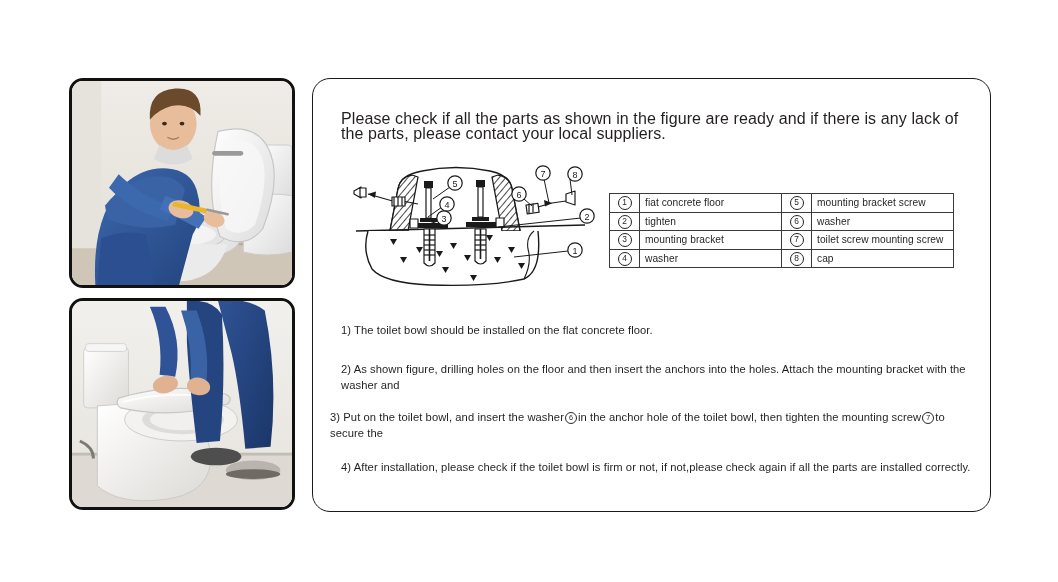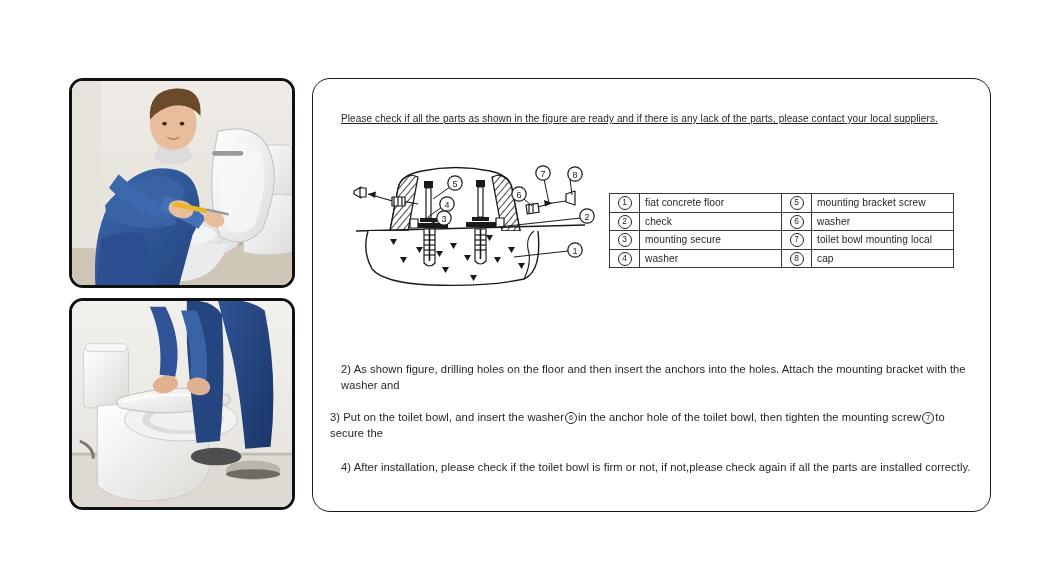--- a/index.html
+++ b/index.html
@@ -25,21 +25,21 @@
 
   
   #instruction-panel{
     position:absolute;left:312px;top:78px;width:679px;height:434px;
     border:1.6px solid #1a1a1a;border-radius:18px;
     box-sizing:border-box;background:#ffffff;
   }
 
   .intro{
     position:absolute;left:28px;top:32px;width:630px;
-    font-size:10px;line-height:15px;letter-spacing:.1px;text-decoration:underline;
+    font-size:16px;line-height:15px;letter-spacing:.1px;
   }
 
   
   #diagram{position:absolute;left:25px;top:80px;width:265px;height:130px;}
   #diagram svg{display:block;width:100%;height:100%;}
 
   
   #parts-table{
     position:absolute;left:296px;top:114px;
     border-collapse:collapse;
@@ -326,39 +326,42 @@
   <table id="parts-table">
     <tbody>
       <tr>
         <td class="num"><span class="circ">1</span></td>
         <td class="lbl">fiat concrete floor</td>
         <td class="num"><span class="circ">5</span></td>
         <td class="lbl">mounting bracket screw</td>
       </tr>
       <tr>
         <td class="num"><span class="circ">2</span></td>
-        <td class="lbl">check</td>
+        <td class="lbl">tighten</td>
         <td class="num"><span class="circ">6</span></td>
         <td class="lbl">washer</td>
       </tr>
       <tr>
         <td class="num"><span class="circ">3</span></td>
-        <td class="lbl">mounting secure</td>
+        <td class="lbl">mounting bracket</td>
         <td class="num"><span class="circ">7</span></td>
-        <td class="lbl">toilet bowl mounting local</td>
+        <td class="lbl">toilet screw mounting screw</td>
       </tr>
       <tr>
         <td class="num"><span class="circ">4</span></td>
         <td class="lbl">washer</td>
         <td class="num"><span class="circ">8</span></td>
         <td class="lbl">cap</td>
       </tr>
     </tbody>
   </table>
 
+  <div class="step" id="step-1">
+    <span class="hang">1) The toilet bowl should be installed on the flat concrete floor.</span>
+  </div>
 
   <div class="step" id="step-2">
     <span class="hang">2) As shown figure, drilling holes on the floor and then insert the anchors  into the holes. Attach the mounting bracket with the washer and</span>
   </div>
 
   <div class="step" id="step-3">
     <span class="hang"><span>3) Put on the toilet bowl, and insert the washer</span><span class="inline-circ">6</span><span>in the anchor hole of the toilet bowl, then tighten the mounting screw</span><span class="inline-circ">7</span><span>to secure the</span></span>
   </div>
 
   <div class="step" id="step-4">

